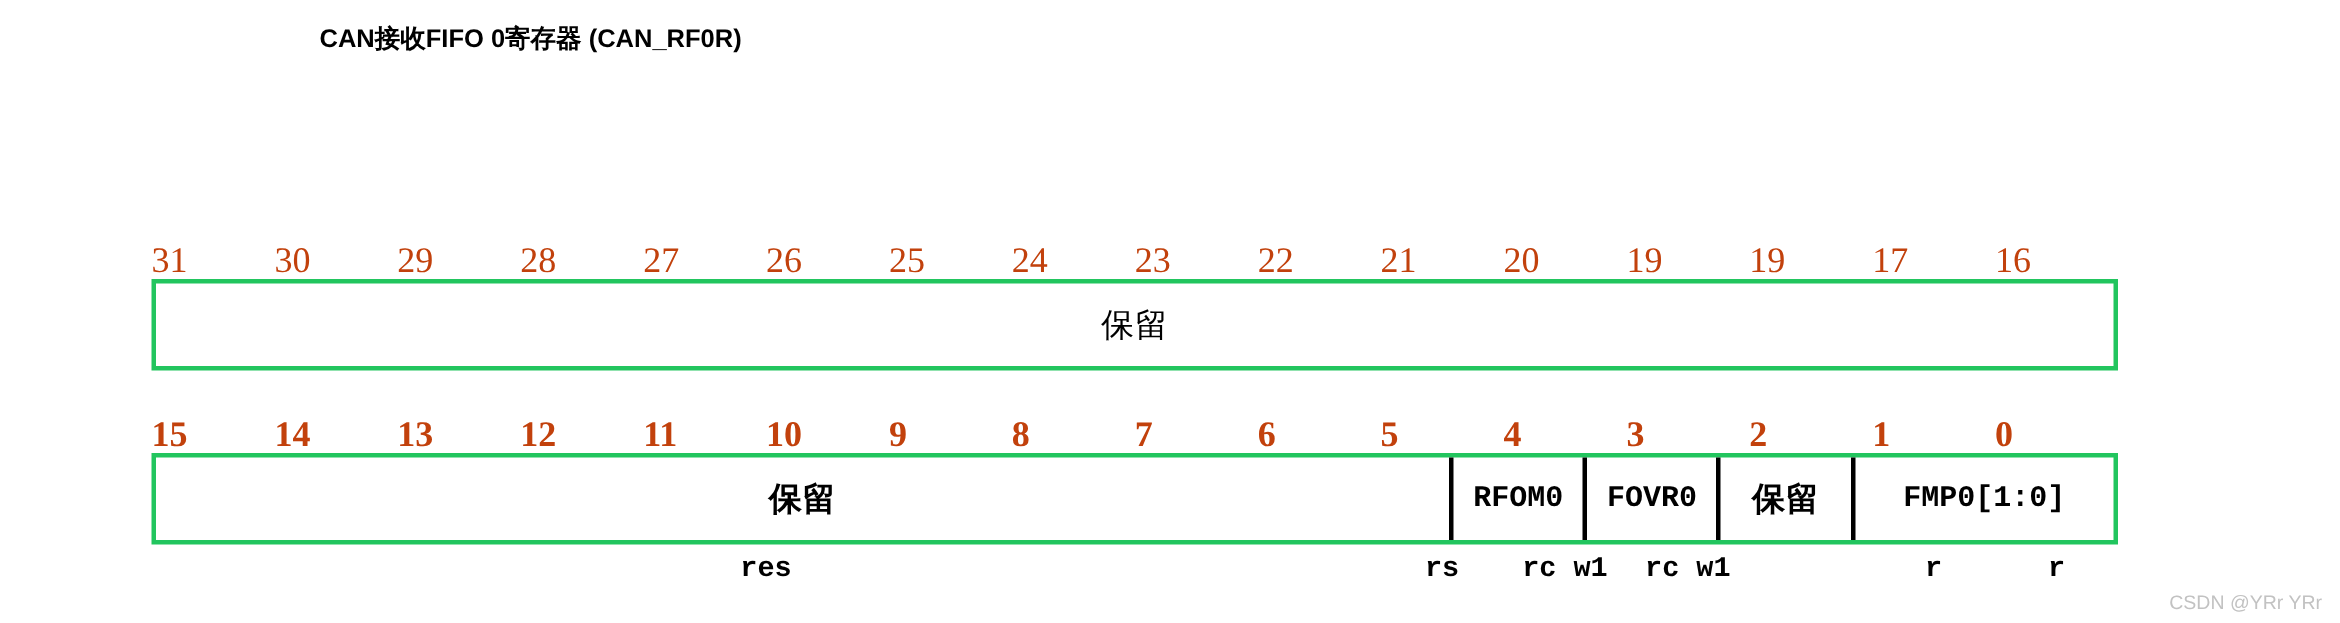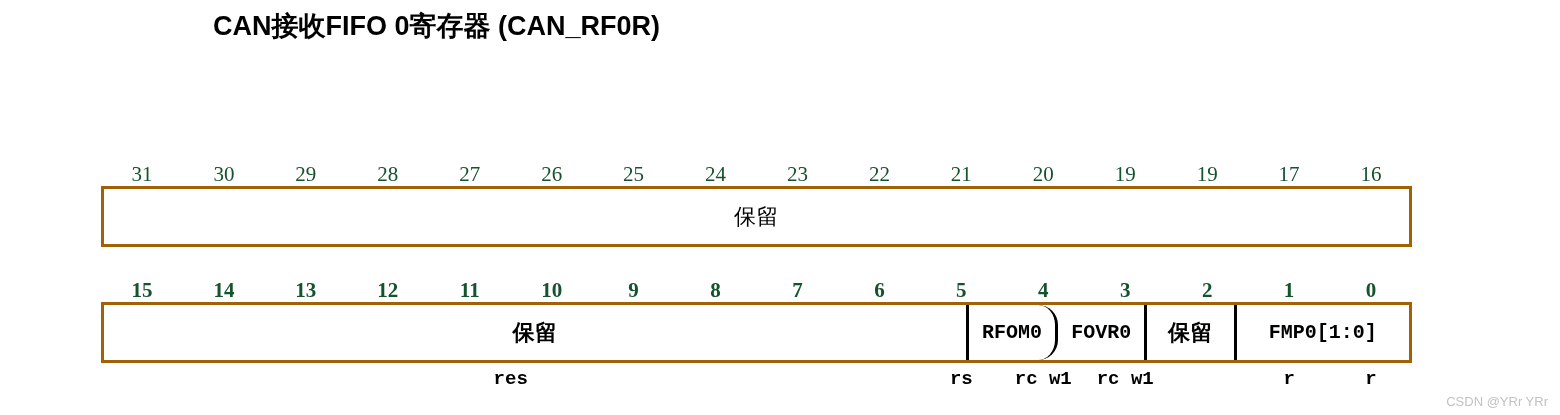--- a/index.html
+++ b/index.html
@@ -19,21 +19,21 @@
   
   .header {
     position: absolute;
     left: 213px;
     top: 8px;
     width: 1100px;
   }
   .reg-title {
     font-family: "Liberation Sans", sans-serif;
     font-weight: bold;
-    font-size: 27px;
+    font-size: 17px;
     line-height: 36px;
     letter-spacing: 0px;
     white-space: nowrap;
   }
   .meta-line {
     font-family: "Liberation Serif", serif;
     font-size: 24px;
     line-height: 34px;
     white-space: nowrap;
     margin-top: 4px;
@@ -53,32 +53,31 @@
   #reg-block-low  { top: 271px; font-weight: bold; }
 
   .bitnum-row {
     display: flex;
     width: 100%;
     height: 31px;
     align-items: flex-end;
   }
   .bitnum {
     flex: 1 1 0;
-    text-align: center;
     font-family: "Liberation Serif", serif;
-    font-size: 21px;
+    font-size: 24px;
     line-height: 24px;
-    color: #14532d;
+    color: #c2410c;
   }
 
   .field-row {
     display: flex;
     width: 100%;
     height: 61px;
-    border: 3px solid #a16207;
+    border: 3px solid #22c55e;
     box-sizing: border-box;
     background: #ffffff;
   }
   .field-cell {
     display: flex;
     align-items: center;
     justify-content: center;
     border-right: 3px solid #000000;
     box-sizing: border-box;
     overflow: hidden;
@@ -177,21 +176,21 @@
       <div class="bitnum">4</div>
       <div class="bitnum">3</div>
       <div class="bitnum">2</div>
       <div class="bitnum">1</div>
       <div class="bitnum">0</div>
     </div>
   <div class="field-row">
       <div class="field-cell" style="flex: 10 1 0px;">
         <span class="field-label">保留</span>
       </div>
-      <div class="field-cell" style="flex: 1 1 0px; border-radius: 20px;">
+      <div class="field-cell" style="flex: 1 1 0px;">
         <span class="field-label mono">RFOM0</span>
       </div>
       <div class="field-cell" style="flex: 1 1 0px;">
         <span class="field-label mono">FOVR0</span>
       </div>
       <div class="field-cell" style="flex: 1 1 0px;">
         <span class="field-label">保留</span>
       </div>
       <div class="field-cell" style="flex: 2 1 0px;">
         <span class="field-label mono">FMP0[1:0]</span>

